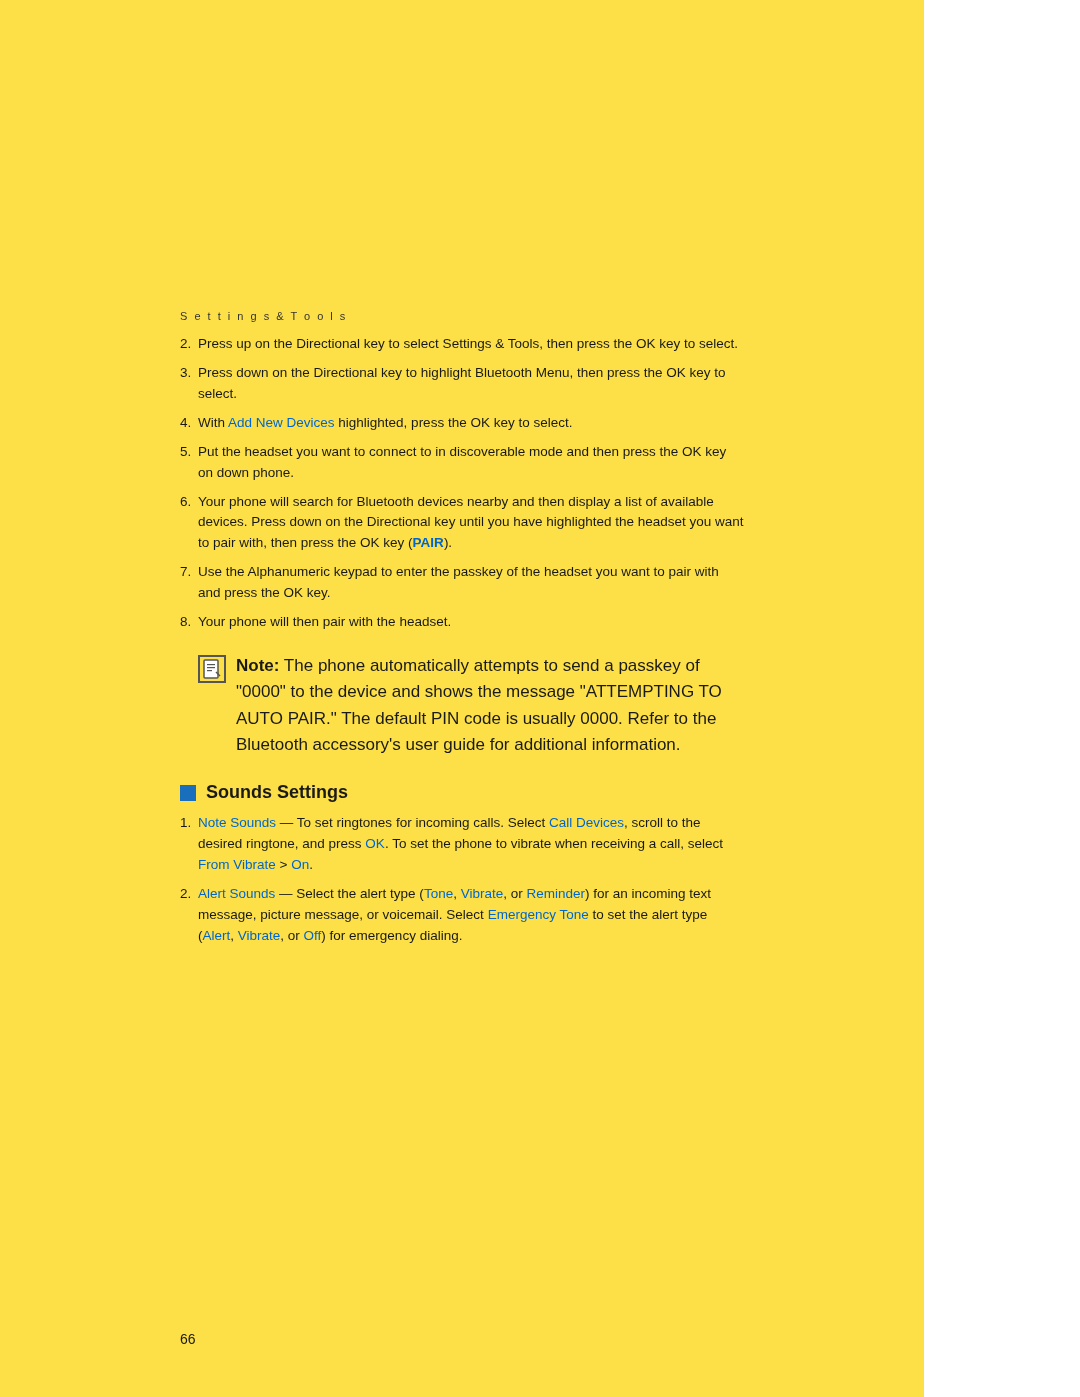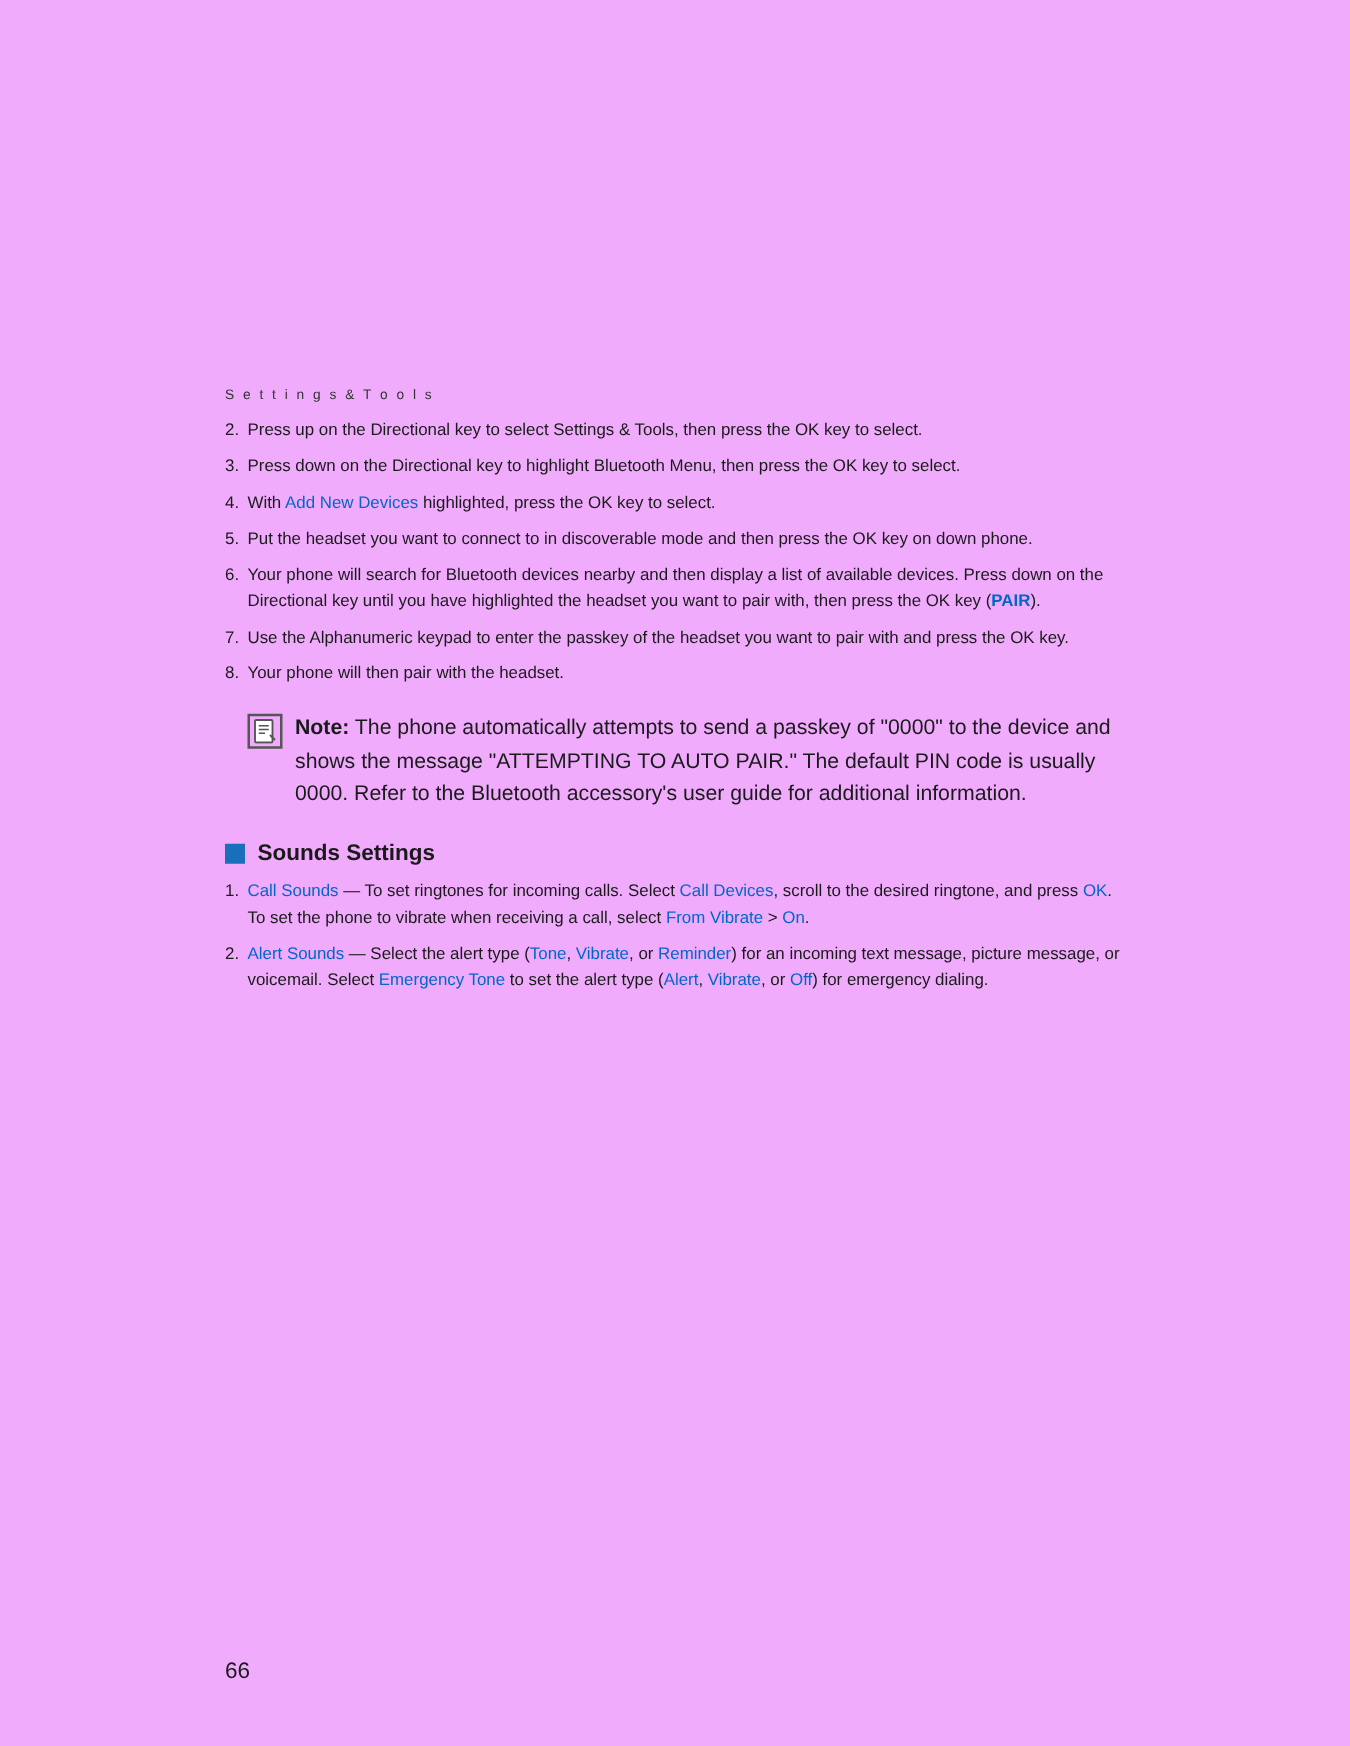--- a/index.html
+++ b/index.html
@@ -10,23 +10,23 @@
 
     body {
       background: #ffffff;
       font-family: 'Arial', sans-serif;
       width: 1080px;
       min-height: 1397px;
       position: relative;
     }
 
     .page {
-      width: 1080px;
+      width: 924px;
       min-height: 1397px;
-      background: #f0abfc;
+      background: #fde047;
       padding: 0;
       position: relative;
     }
 
     .content-area {
       margin: 0 auto;
       padding: 310px 180px 80px 180px;
       max-width: 1080px;
     }
 
@@ -130,21 +130,21 @@
       font-size: 13.5px;
       line-height: 1.6;
       color: #1a1a1a;
       margin-bottom: 12px;
     }
 
     .page-number {
       position: absolute;
       bottom: 50px;
       left: 180px;
-      font-size: 18px;
+      font-size: 14px;
       color: #1a1a1a;
     }
 
     .note-icon svg {
       width: 18px;
       height: 20px;
     }
   </style>
 </head>
 <body>
@@ -202,21 +202,21 @@
 
     <div class="section-title">
       <span class="section-title-box"></span>
       <span class="section-title-text">Sounds Settings</span>
     </div>
 
 
     <ol class="numbered-list">
       <li>
         <span class="num">1.</span>
-        <span class="text"><a class="link-blue">Call Sounds</a> — To set ringtones for incoming calls. Select <a class="link-blue">Call Devices</a>, scroll to the desired ringtone, and press <a class="link-blue">OK</a>. To set the phone to vibrate when receiving a call, select <a class="link-blue">From Vibrate</a> &gt; <a class="link-blue">On</a>.</span>
+        <span class="text"><a class="link-blue">Note Sounds</a> — To set ringtones for incoming calls. Select <a class="link-blue">Call Devices</a>, scroll to the desired ringtone, and press <a class="link-blue">OK</a>. To set the phone to vibrate when receiving a call, select <a class="link-blue">From Vibrate</a> &gt; <a class="link-blue">On</a>.</span>
       </li>
       <li>
         <span class="num">2.</span>
         <span class="text"><a class="link-blue">Alert Sounds</a> — Select the alert type (<a class="link-blue">Tone</a>, <a class="link-blue">Vibrate</a>, or <a class="link-blue">Reminder</a>) for an incoming text message, picture message, or voicemail. Select <a class="link-blue">Emergency Tone</a> to set the alert type (<a class="link-blue">Alert</a>, <a class="link-blue">Vibrate</a>, or <a class="link-blue">Off</a>) for emergency dialing.</span>
       </li>
     </ol>
 
   </div>
 
   <div class="page-number">66</div>

